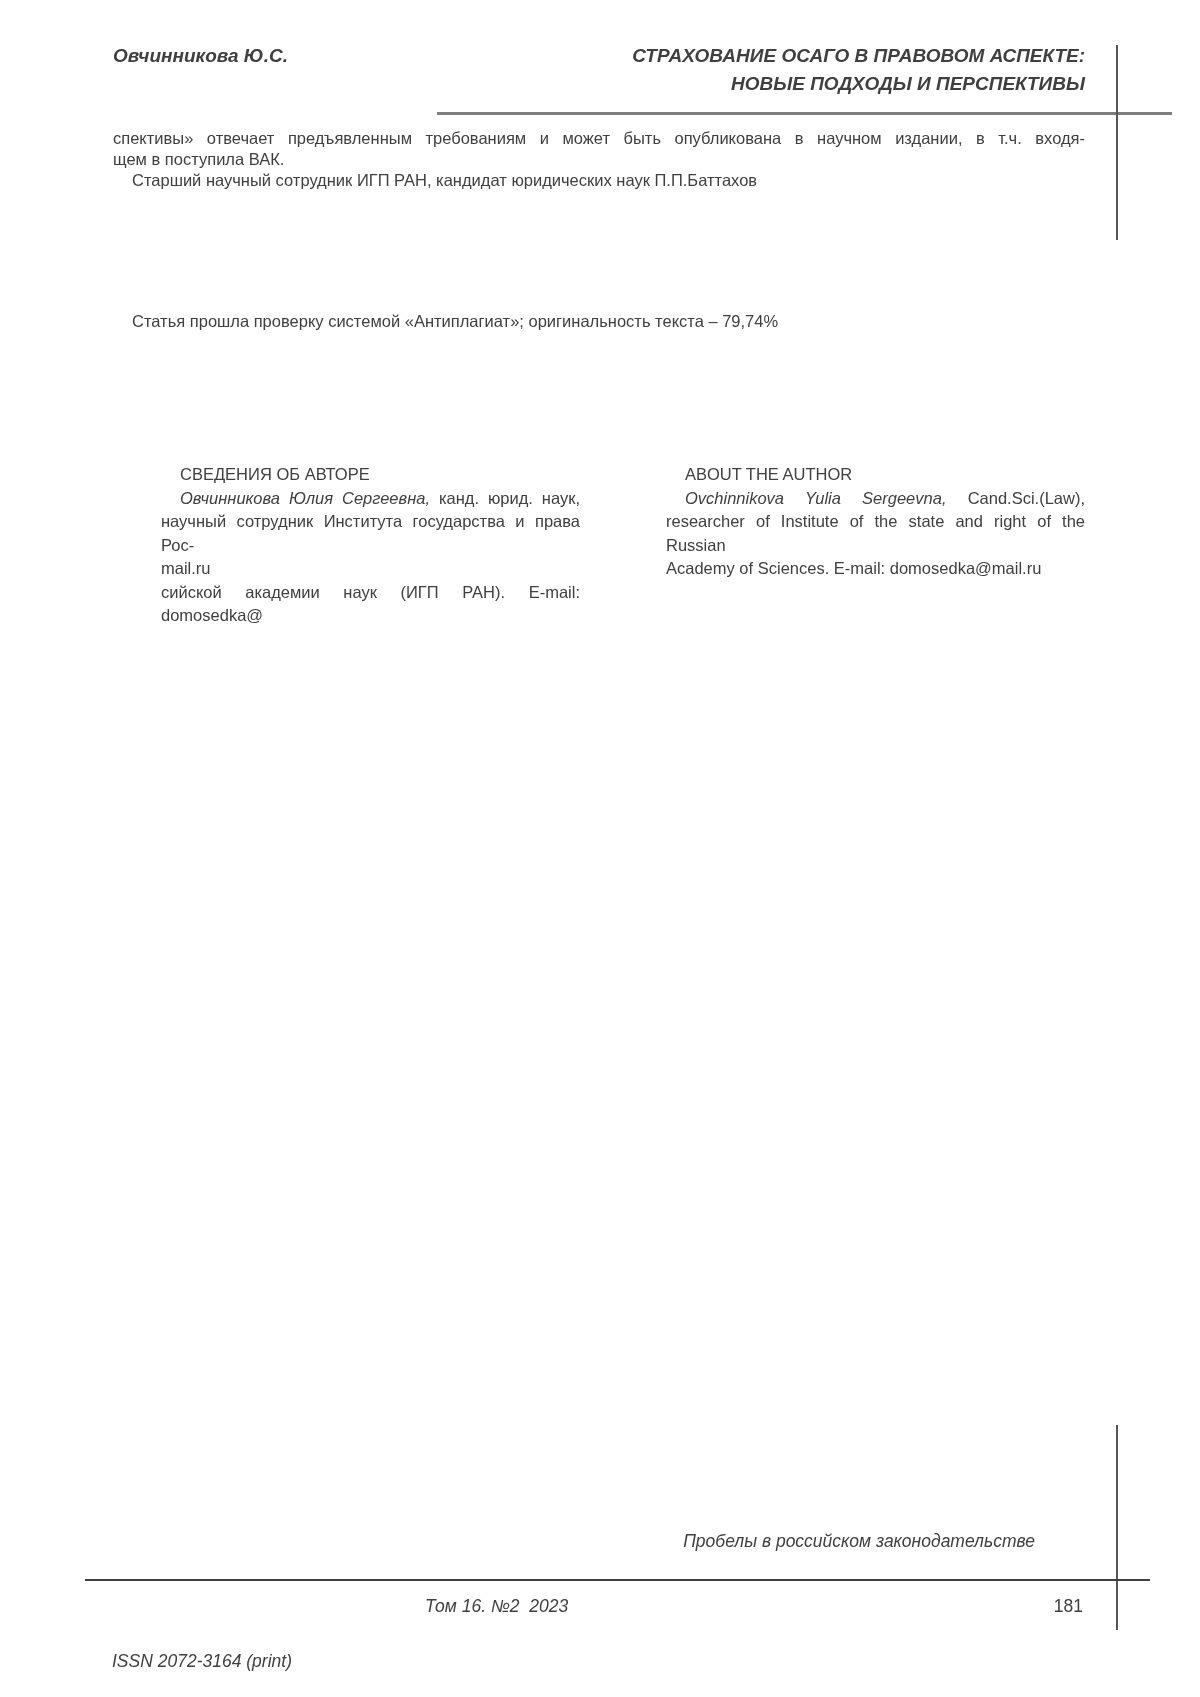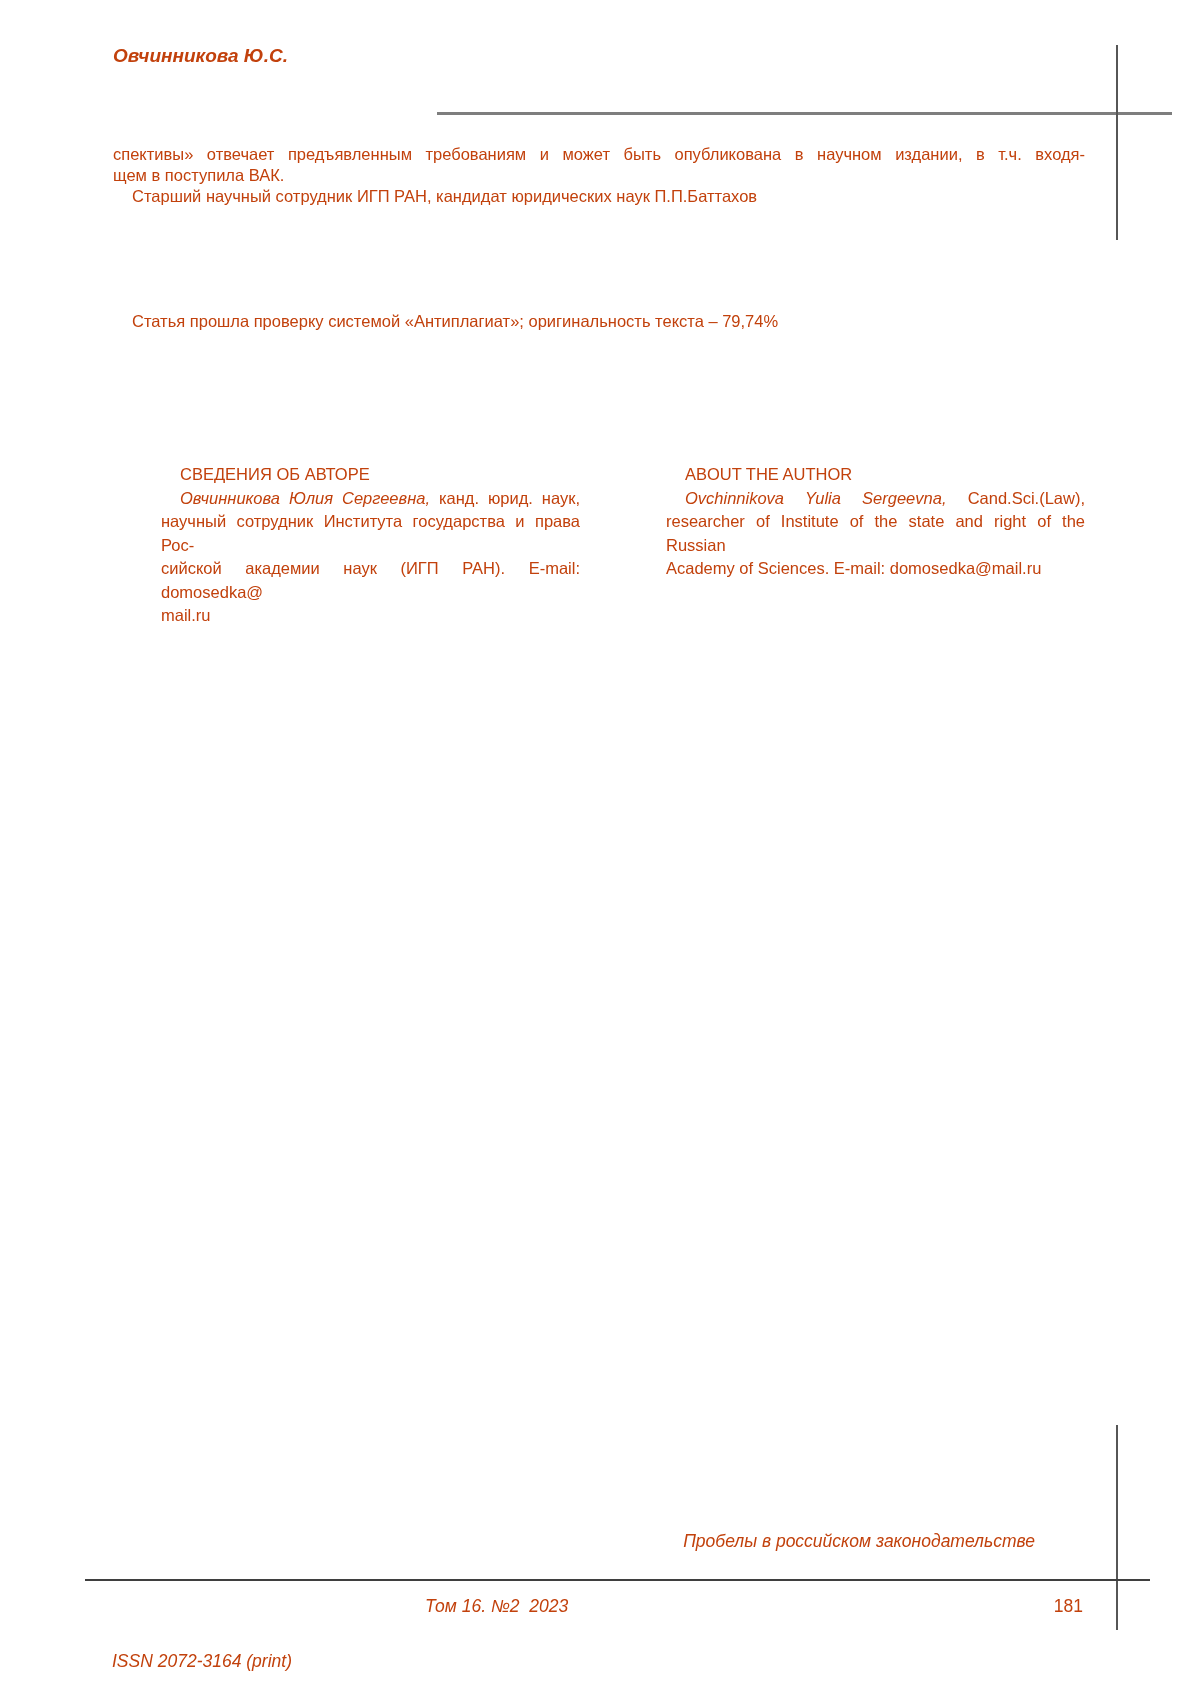--- a/index.html
+++ b/index.html
@@ -3,21 +3,21 @@
 <meta charset="utf-8">
 <style>
   * { margin: 0; padding: 0; box-sizing: border-box; }
   html, body { background: #ffffff; }
   .page {
     position: relative;
     width: 1200px;
     height: 1697px;
     background: #ffffff;
     font-family: "Liberation Sans", "DejaVu Sans", sans-serif;
-    color: #c2410c;
+    color: #404040;
     overflow: hidden;
   }
   
   .running-head-author {
     position: absolute;
     left: 113px;
     top: 42px;
     font-size: 19px;
     font-weight: 700;
     font-style: italic;
@@ -60,21 +60,21 @@
     height: 2px;
     background: #3f3f3f;
   }
   
   .textline { line-height: 21px; }
   .indent { text-indent: 19px; }
   .justify-full { text-align: justify; text-align-last: justify; }
   .review-conclusion {
     position: absolute;
     left: 113px;
-    top: 144px;
+    top: 128px;
     width: 972px;
     font-size: 16.5px;
   }
   .antiplagiat-note {
     position: absolute;
     left: 113px;
     top: 311px;
     width: 972px;
     font-size: 16.5px;
     line-height: 21px;
@@ -134,20 +134,24 @@
     font-size: 17.5px;
   }
 </style>
 </head>
 <body>
 
 <div class="page">
 
   <div class="running-head-author">Овчинникова Ю.С.</div>
 
+  <div class="running-head-title">
+    <div>СТРАХОВАНИЕ ОСАГО В ПРАВОВОМ АСПЕКТЕ:</div>
+    <div>НОВЫЕ ПОДХОДЫ И ПЕРСПЕКТИВЫ</div>
+  </div>
 
   <div class="header-rule"></div>
   <div class="vrule vrule-top"></div>
 
   <div class="review-conclusion">
     <div class="textline justify-full">спективы» отвечает предъявленным требованиям и может быть опубликована в научном издании, в т.ч. входя-</div>
     <div class="textline">щем в поступила ВАК.</div>
     <div class="textline indent">Старший научный сотрудник ИГП РАН, кандидат юридических наук П.П.Баттахов</div>
   </div>
 
@@ -155,22 +159,22 @@
     <div class="textline indent">Статья прошла проверку системой «Антиплагиат»; оригинальность текста – 79,74%</div>
   </div>
 
 
   <div class="author-columns">
 
     <div class="author-col">
       <div class="textline indent">СВЕДЕНИЯ ОБ АВТОРЕ</div>
       <div class="textline indent justify-full"><span class="bi">Овчинникова Юлия Сергеевна,</span> <span>канд. юрид. наук,</span></div>
       <div class="textline justify-full">научный сотрудник Института государства и права Рос-</div>
+      <div class="textline">mail.ru</div>
       <div class="textline justify-full">сийской академии наук (ИГП РАН). E-mail: domosedka@</div>
-      <div class="textline">mail.ru</div>
     </div>
 
     <div class="author-col">
       <div class="textline indent">ABOUT THE AUTHOR</div>
       <div class="textline indent justify-full"><span class="bi">Ovchinnikova Yulia Sergeevna,</span> <span>Cand.Sci.(Law),</span></div>
       <div class="textline justify-full">researcher of Institute of the state and right of the Russian</div>
       <div class="textline">Academy of Sciences. E-mail: domosedka@mail.ru</div>
     </div>
 
   </div>

